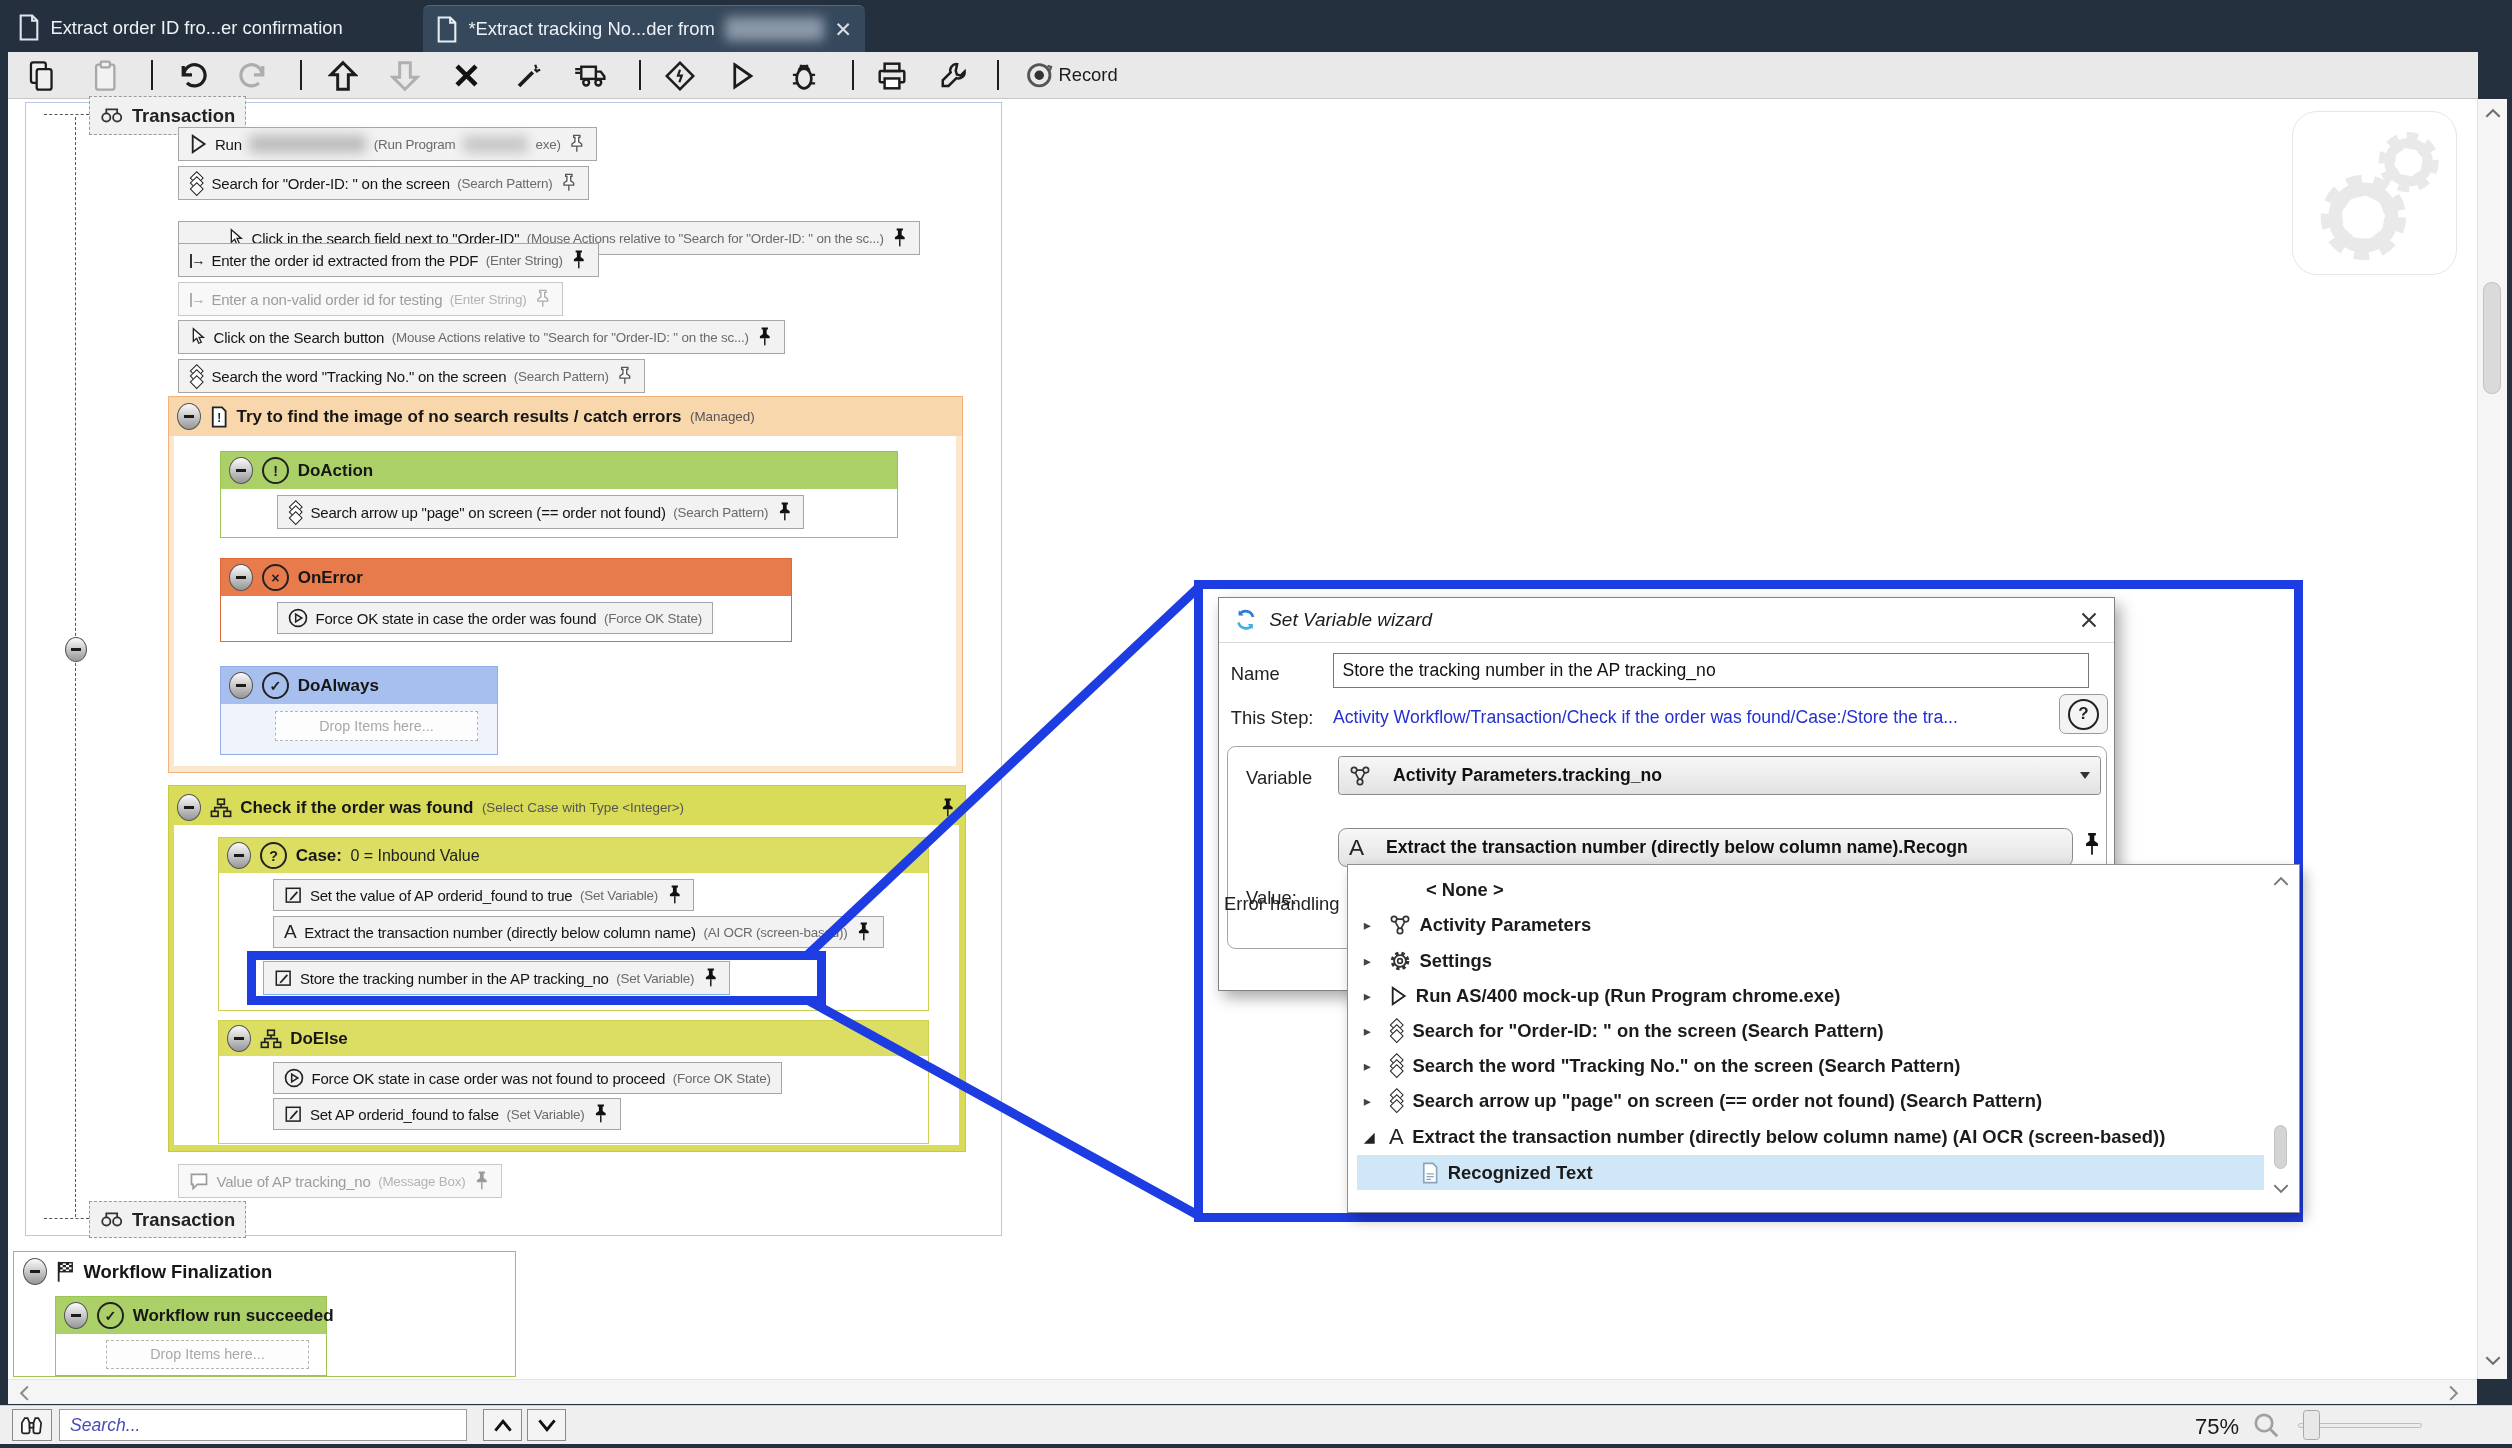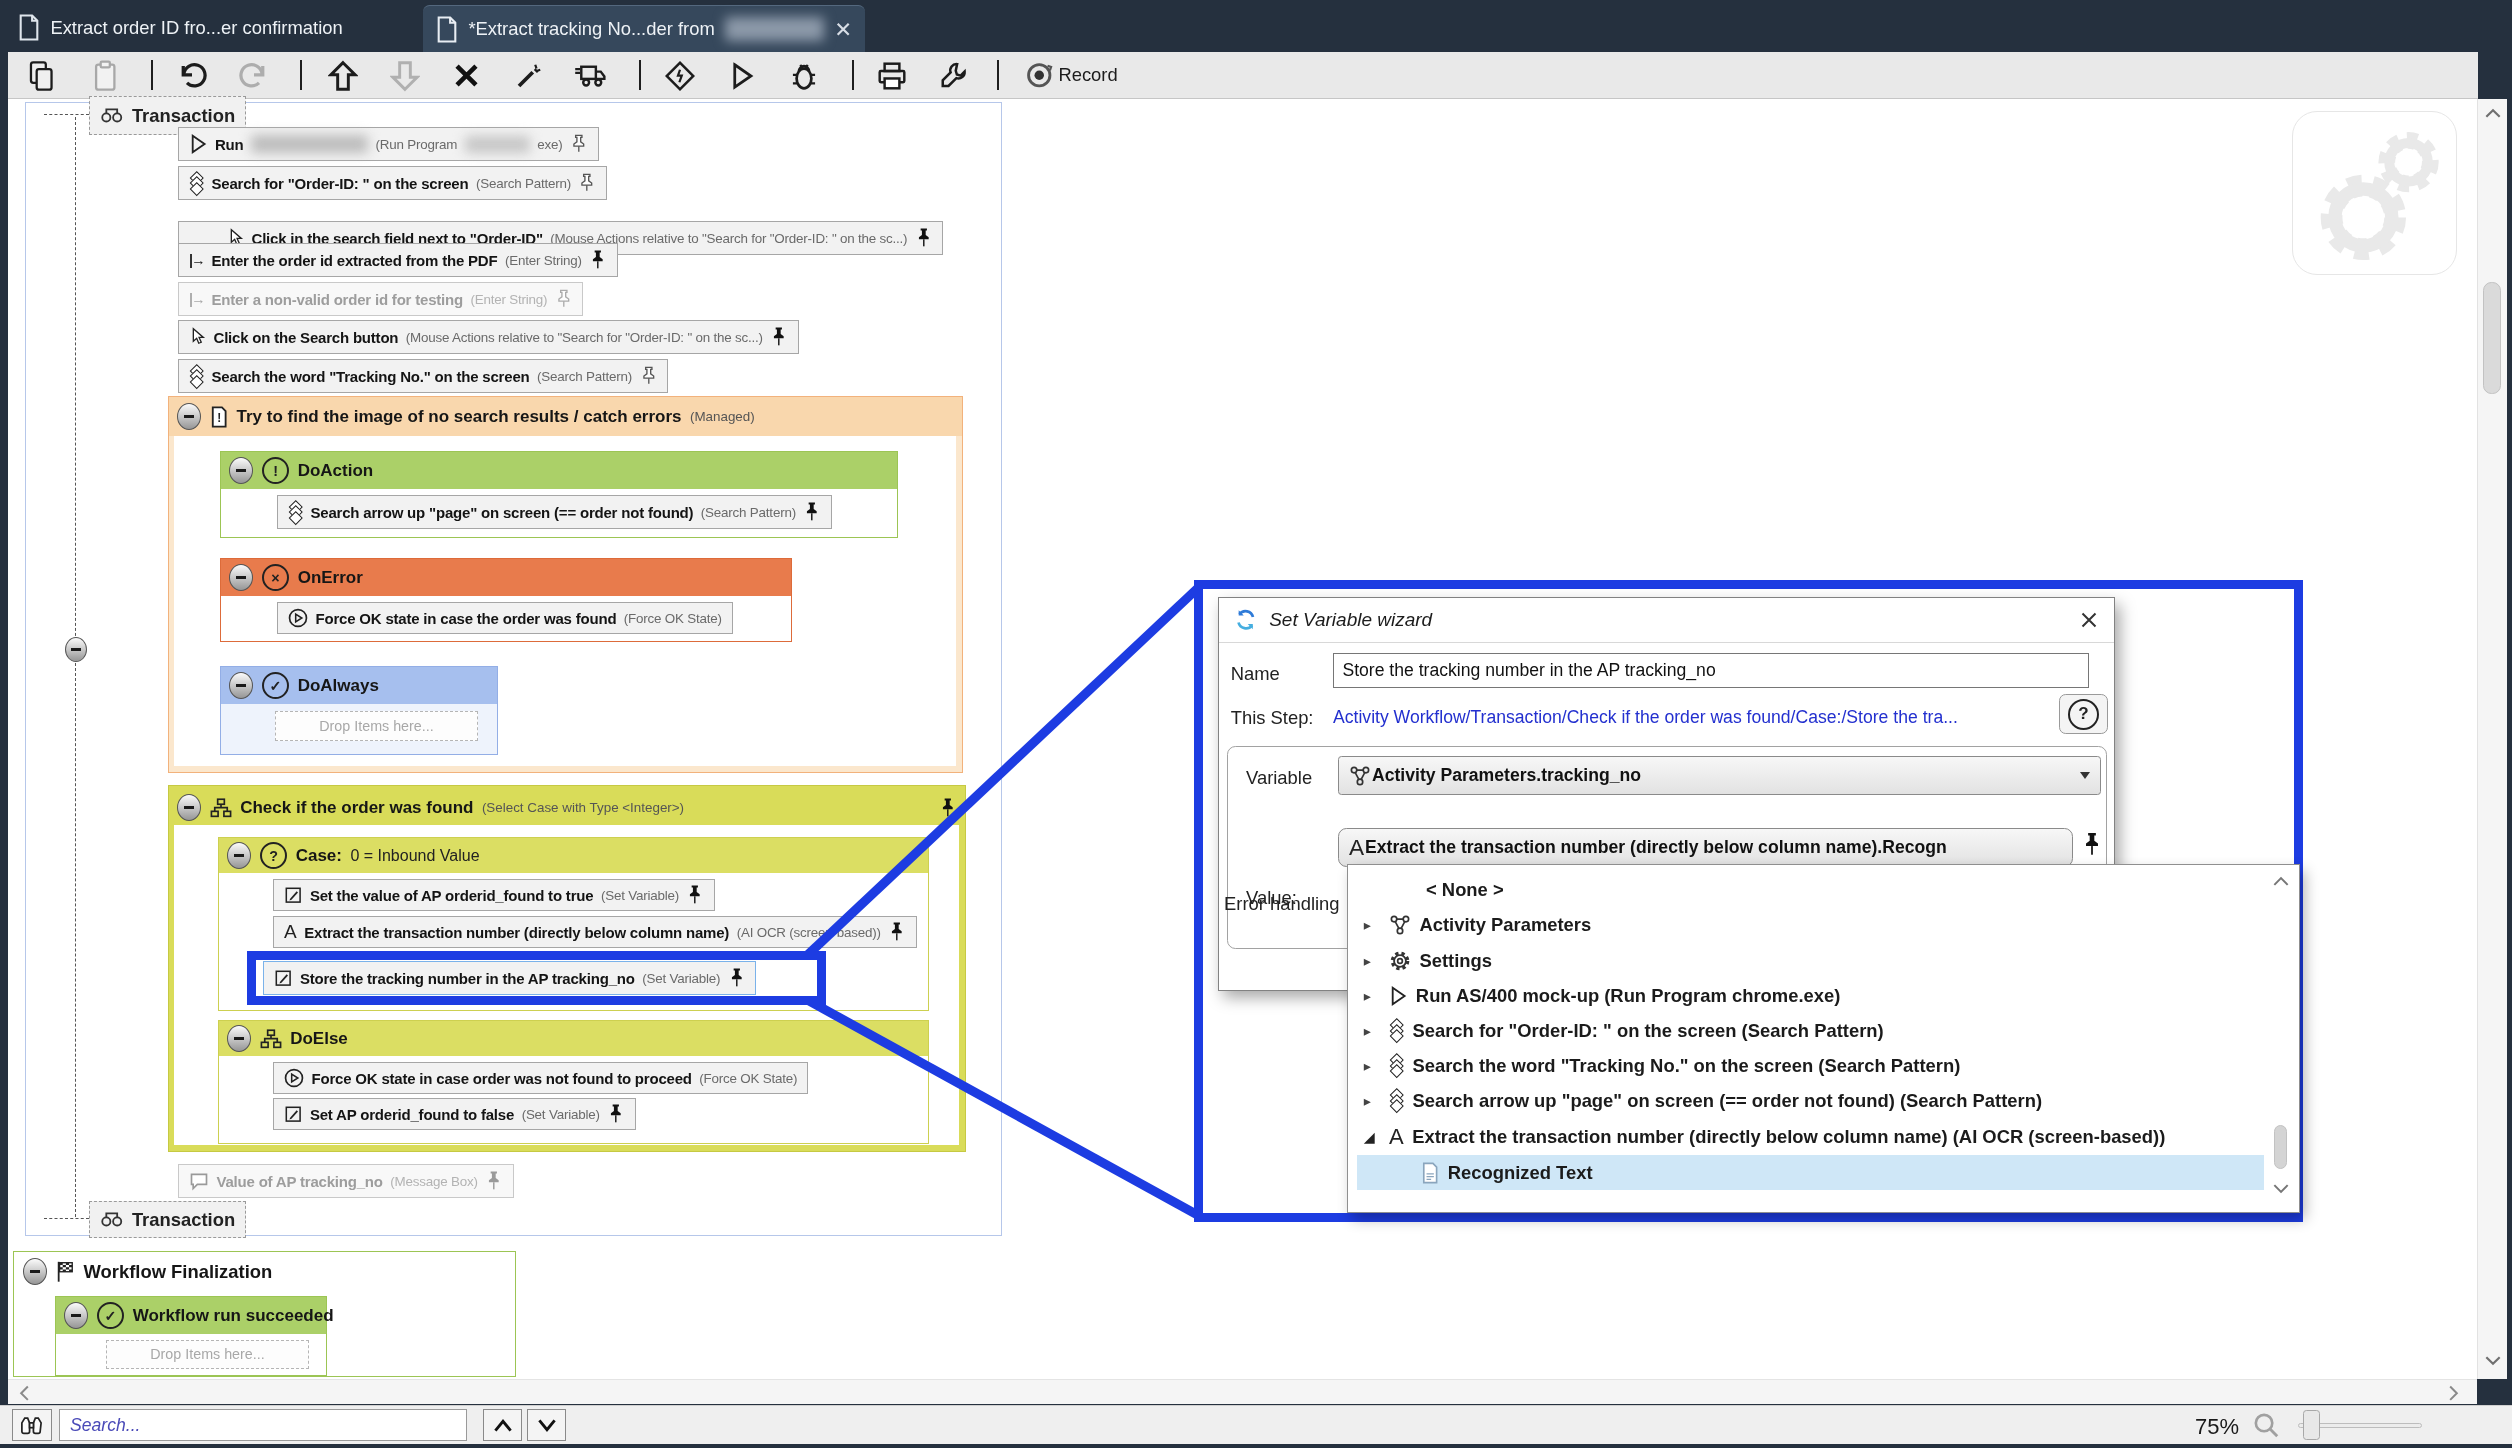--- a/index.html
+++ b/index.html
@@ -19,21 +19,21 @@
   .outline{border:0.8px solid #b6c7ea;}
   .vdash{border-left:1.7px dashed #555;}
   .hdash{border-top:1.7px dashed #555;}
   .minus{width:22px;height:25px;border-radius:50%;border:1.7px solid #555;
     background:linear-gradient(#fbfbfb,#969696);display:flex;align-items:center;justify-content:center;flex:none;}
   .minus i{display:block;width:10px;height:2.5px;background:#1a1a1a;}
   .tnode{display:flex;align-items:center;gap:8.4px;border:1.7px dashed #9a9a9a;background:#f1f1f1;
     padding:0 10px;font-size:18.4px;font-weight:bold;color:#222;white-space:nowrap;}
   .step{display:flex;align-items:center;gap:7.5px;height:34px;background:#f2f2f2;border:1.7px solid #a6a6a6;
     padding:0 10px;white-space:nowrap;}
-  .step .t{font-weight:bold;font-size:15px;color:#141414;letter-spacing:-0.2px;}
+  .step .t{font-weight:normal;font-size:15px;color:#141414;letter-spacing:-0.2px;}
   .step .s{font-size:13.4px;color:#6a6a6a;letter-spacing:-0.2px;}
   .step.dis{background:#f8f8f8;border-color:#c9c9c9;}
   .step.dis .t{color:#9d9d9d;}
   .step.dis .s{color:#b3b3b3;}
   .blk{border:1.7px solid;}
   .bhdr{display:flex;align-items:center;gap:8.4px;padding:0 8.4px;font-weight:bold;font-size:17px;color:#161616;white-space:nowrap;}
   .bhdr .s{font-weight:normal;font-size:13.4px;color:#555;}
   .cic{width:23.5px;height:23.5px;border-radius:50%;border:2.1px solid #222;display:flex;align-items:center;
     justify-content:center;font-weight:bold;font-size:14.3px;color:#222;flex:none;background:transparent;}
   .drop{border:1.7px dashed #b5b5b5;color:#a8a8a8;font-size:14.3px;display:flex;align-items:center;justify-content:center;background:#fdfdfd;}
@@ -45,21 +45,21 @@
   .pin{width:17.6px;height:22px;flex:none;}
   
   .bluebox{border:9.2px solid #1d3ce2;}
   
   .dialog{background:#fff;border:1.7px solid #828282;box-shadow:5px 6.7px 15px rgba(0,0,0,.35);}
   .dlabel{font-size:18.4px;color:#222;}
   .dinput{border:1.7px solid #767676;background:#fff;font-family:"Liberation Sans",sans-serif;
     font-size:17.6px;color:#111;padding:0 8.4px;}
   .dlink{font-size:17.6px;color:#2330cf;white-space:nowrap;overflow:hidden;}
   .group{border:1.7px solid #a2a2a2;border-radius:8.4px;}
-  .ddown{display:flex;align-items:center;gap:1px;background:linear-gradient(#f7f7f7,#e2e2e2);
+  .ddown{display:flex;align-items:center;gap:22px;background:linear-gradient(#f7f7f7,#e2e2e2);
     border:1.7px solid #8a8a8a;border-radius:3.4px;padding:0 10px;font-size:17.6px;font-weight:bold;color:#111;white-space:nowrap;overflow:hidden;}
   .caret{width:0;height:0;border-left:5.9px solid transparent;border-right:5.9px solid transparent;border-top:7.5px solid #333;margin-left:auto;flex:none;}
   .helpbtn{border:1.7px solid #9a9a9a;border-radius:6.7px;background:#f4f4f4;display:flex;align-items:center;justify-content:center;}
   
   .popup{background:#fff;border:1.7px solid #8f8f8f;box-shadow:5px 6.7px 13.4px rgba(0,0,0,.3);}
   .pi{position:absolute;left:1352px;width:911px;height:35px;display:flex;align-items:center;gap:8.4px;
     font-size:18.4px;font-weight:bold;color:#1b1b1b;padding-left:11.7px;white-space:nowrap;box-sizing:border-box;}
   .pi .exp{width:17px;font-size:14.3px;color:#444;font-weight:normal;flex:none;}
   .pi.sel{background:#cfe7f7;}
   

